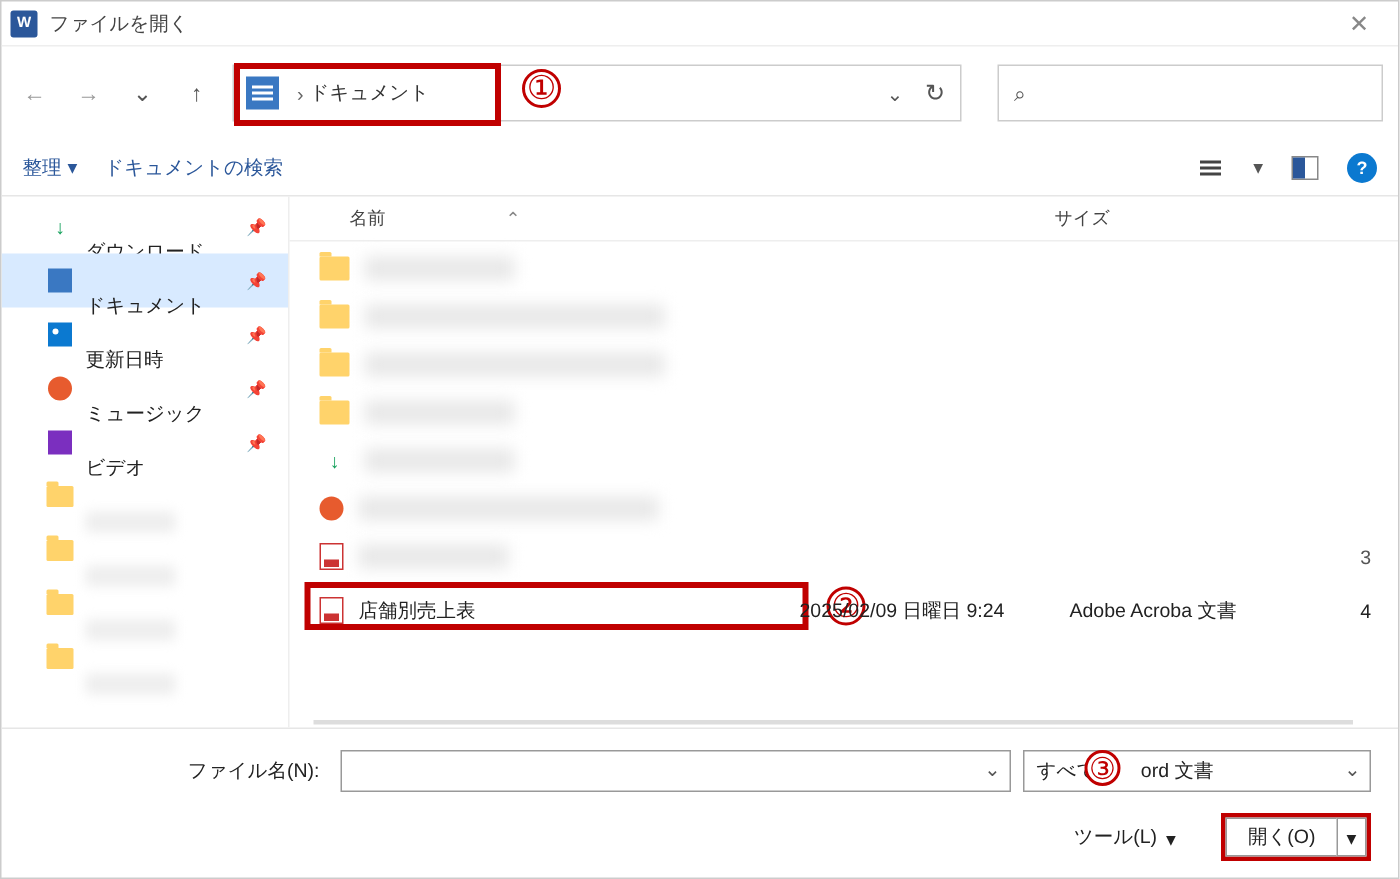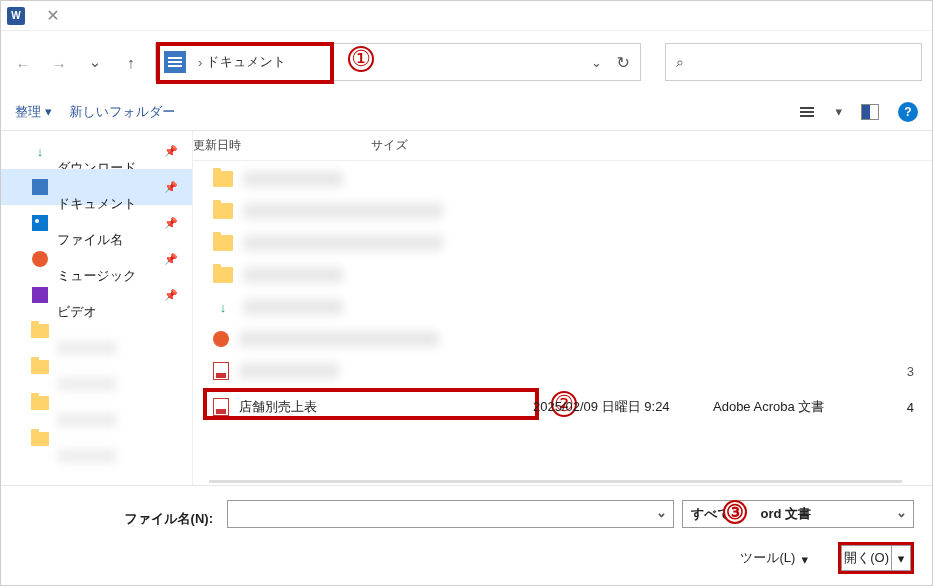--- a/index.html
+++ b/index.html
@@ -55,21 +55,21 @@
   .fold-ico{width:18px;height:14px;background:#ffd36b;border-radius:1px;position:relative;}
   .fold-ico::before{content:"";position:absolute;left:0;top:-3px;width:8px;height:3px;background:#ffd36b;border-radius:1px 1px 0 0;}
   .blur{ filter: blur(4px); color:#ccc; background:#eee; width:60px; height:14px; border-radius:2px; }
 
   .filepane { flex: 1; position: relative; }
   .cols { height: 30px; display: flex; align-items: center; border-bottom: 1px solid #eee; color: #444; font-size: 12px; }
   .col-name { width: 340px; padding-left: 40px; display:flex; align-items:center; gap:80px;}
   .sort-caret{color:#888;}
   .col-date { width: 178px; }
   .col-type { width: 148px; }
-  .col-size { flex: 1; text-align: left; padding-right: 22px; }
+  .col-size { flex: 1; text-align: center; padding-right: 22px; }
 
   .filelist { padding-top: 2px; }
   .frow { height: 32px; display: flex; align-items: center; padding-left: 20px; }
   .fico { width: 20px; height: 16px; margin-right: 10px; }
   .fico.folder{background:#ffd36b;border-radius:1px;position:relative;}
   .fico.folder::before{content:"";position:absolute;left:0;top:-3px;width:8px;height:3px;background:#ffd36b;border-radius:1px 1px 0 0;}
   .fico.dl{color:#13a05a;display:flex;align-items:center;justify-content:center;font-weight:bold;background:none;}
   .fico.music{background:#e75b2e;border-radius:50%;width:16px;height:16px;}
   .fico.pdf{width:16px;height:18px;background:#fff;border:1px solid #c33;position:relative;}
   .fico.pdf::after{content:"";position:absolute;left:2px;bottom:1px;right:2px;height:5px;background:#c33;}
@@ -81,40 +81,41 @@
   .file-highlight { position: absolute; left: 10px; top: -3px; width: 336px; height: 32px; border: 4px solid #c00000; pointer-events: none; }
   .annot-2 { position: absolute; left: 358px; top: 0px; font-size: 22px; color: #c00000; border: 2px solid #c00000; border-radius: 50%; width: 26px; height: 26px; display: flex; align-items: center; justify-content: center; }
   .sel-name { margin-right: 0; }
   .sel-date { position:absolute; left: 340px;}
   .sel-type { position:absolute; left: 520px;}
   .sel-size { position:absolute; right: 18px;}
 
   .scroll-line{position:absolute; left:16px; bottom:2px; right:30px; height:3px; background:#ddd;}
 
   .bottom { border-top: 1px solid #e6e6e6; padding: 14px 18px 12px 18px; }
-  .fn-row { display: flex; align-items: flex-end; gap: 8px; font-weight: bold; }
+  .fn-row { display: flex; align-items: center; gap: 8px; }
   .fn-label { width: 200px; text-align: right; padding-right: 6px; }
   .fn-input { flex: 1; height: 28px; border: 1px solid #999; position: relative; }
   .fn-drop { position: absolute; right: 6px; top: 4px; color: #555; }
   .ft-select { width: 232px; height: 28px; border: 1px solid #999; position: relative; padding: 4px 8px; }
   .annot-3 { position: absolute; left: 40px; top: -1px; font-size: 20px; color: #c00000; border: 2px solid #c00000; border-radius: 50%; width: 24px; height: 24px; display: flex; align-items: center; justify-content: center; background:#fff;}
   .ft-drop { position: absolute; right: 6px; top: 4px; color: #555; }
 
   .btn-row { display: flex; align-items: center; justify-content: flex-end; gap: 12px; margin-top: 14px; }
   .tools { display: flex; align-items: flex-end; gap: 6px; margin-right: 18px;}
   .open-wrap{ border:3px solid #c00000; display:flex; }
   .btn { height: 30px; min-width: 86px; border: 1px solid #999; background: #fdfdfd; display: flex; align-items: center; justify-content: center; padding: 0 14px; }
-  .open-main{border:1px solid #999; border-right:none; height:26px; display:flex;align-items:center;justify-content:center; padding:0 2px;}
+  .open-main{border:1px solid #999; border-right:none; height:26px; display:flex;align-items:center;justify-content:center; padding:0 14px;}
   .open-drop{border:1px solid #999; width:20px; height:26px; display:flex;align-items:center;justify-content:center;}
 </style>
 </head>
 <body>
 
 <div class="titlebar">
   <div class="word-icon">W</div>
+  <div class="title-text">ファイルを開く</div>
   <div class="close-x">✕</div>
 </div>
 
 <div class="navrow">
   <div class="nav-btn dis">←</div>
   <div class="nav-btn dis">→</div>
   <div class="nav-btn">⌄</div>
   <div class="nav-btn">↑</div>
 
   <div class="path-box">
@@ -130,21 +131,21 @@
   <div class="search-box">
     <span class="search-icon">⌕</span>
   </div>
 </div>
 
 <div class="toolbar">
   <div class="tb-btn">
     <span>整理</span>
       <span>▾</span>
   </div>
-  <div class="tb-btn">新しいフォルダー</div>
+  <div class="tb-btn">ドキュメントの検索</div>
   <div class="spacer"></div>
   <div class="tb-icon">
       <div class="hamburger">
         <span></span>
         <span></span>
         <span></span>
       </div>
     </div>
   <span style="color:#555;">▾</span>
   <div class="tb-icon">
@@ -164,21 +165,21 @@
       <span class="sb-ico">
           <span class="doc-ico"></span>
         </span>
       <span class="lbl">ドキュメント</span>
       <span class="pin">📌</span>
     </div>
     <div class="sb-item">
       <span class="sb-ico">
           <span class="pic-ico"></span>
         </span>
-      <span class="lbl">ファイル名</span>
+      <span class="lbl">更新日時</span>
       <span class="pin">📌</span>
     </div>
     <div class="sb-item">
       <span class="sb-ico">
           <span class="mus-ico"></span>
         </span>
       <span class="lbl">ミュージック</span>
       <span class="pin">📌</span>
     </div>
     <div class="sb-item">
@@ -209,21 +210,24 @@
     <div class="sb-item">
         <span class="sb-ico">
           <span class="fold-ico"></span>
         </span>
         <span class="lbl blur"></span>
       </div>
   </div>
 
   <div class="filepane">
     <div class="cols">
-      <div class="col-date">更新日時</div>
+      <div class="col-name">
+          <span>名前</span>
+          <span class="sort-caret">⌃</span>
+        </div>
       <div class="col-size">サイズ</div>
     </div>
 
     <div class="filelist">
       <div class="frow">
           <div class="fico folder"></div>
           <div class="fblur sm"></div>
         </div>
       <div class="frow">
           <div class="fico folder"></div>

